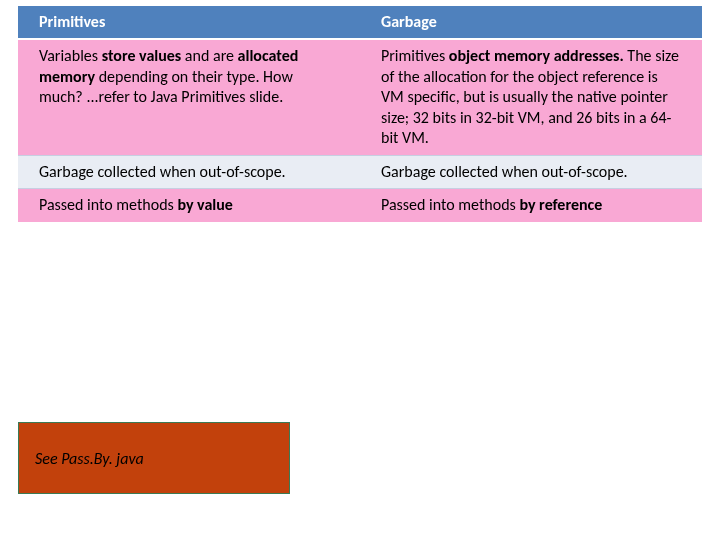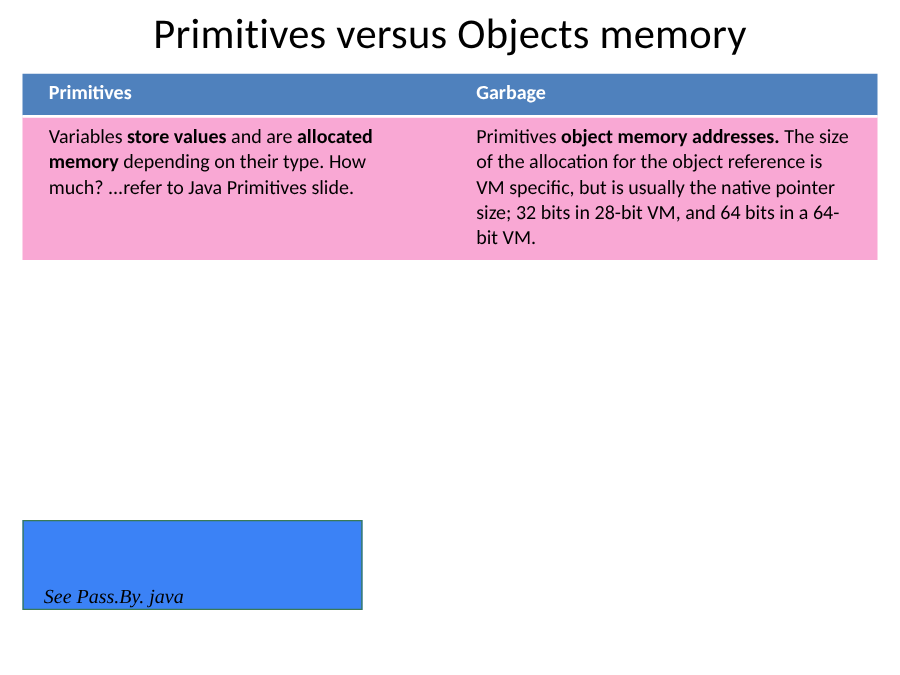--- a/index.html
+++ b/index.html
@@ -9,40 +9,47 @@
   .table { width: 684px; margin: 6px auto 0 auto; border-collapse: collapse; font-size: 16px; }
   .table th, .table td { text-align: left; vertical-align: top; padding: 6px 21px; font-weight: 400; line-height: 1.28; }
   .table th { background: #4f81bd; color: #fff; border-bottom: 2px solid #fff; font-weight: 600; }
   .row-a td { background: #f9a8d4; }
   .row-b td { background: #e9edf4; }
   .table tr.bodyrow td { border-top: 1px solid #c6cfe1; }
   .table tr.bodyrow:first-of-type td { border-top: none; }
   .col-l { width: 50%; }
   .col-r { width: 50%; }
   .bold { font-weight: 600; }
-  .green-box { position: absolute; left: 18px; bottom: 52px; width: 272px; height: 72px; background: #3b82f6; border: 1px solid #3a7a55; display: flex; align-items: flex-end; font-family: Liberation Serif, serif; }
+  .green-box { position: absolute; left: 18px; bottom: 52px; width: 272px; height: 72px; background: #c2410c; border: 1px solid #3a7a55; display: flex; align-items: center; }
   .green-box span { color: #000; font-style: italic; font-size: 16px; padding-left: 16px; font-weight: 500; }
 </style>
 </head>
 <body>
 
 <div class="slide">
-  <h1 class="title">Primitives versus Objects memory</h1>
 
   <table class="table">
     <thead>
       <tr>
         <th class="col-l">Primitives</th>
         <th class="col-r">Garbage</th>
       </tr>
     </thead>
     <tbody>
       <tr class="bodyrow row-a">
         <td class="col-l"><span>Variables  </span><span class="bold">store values</span><span> and are </span><span class="bold">allocated memory</span><span> depending on their type. How much? ...refer to Java Primitives slide.</span></td>
-        <td class="col-r"><span>Primitives </span><span class="bold">object memory addresses.</span><span> The size of the allocation for the object reference is VM specific, but is usually the native pointer size; 32 bits in 28-bit VM, and 64 bits in a 64-bit VM.</span></td>
+        <td class="col-r"><span>Primitives </span><span class="bold">object memory addresses.</span><span> The size of the allocation for the object reference is VM specific, but is usually the native pointer size; 32 bits in 32-bit VM, and 26 bits in a 64-bit VM.</span></td>
+      </tr>
+      <tr class="bodyrow row-b">
+        <td class="col-l">Garbage collected when out-of-scope.</td>
+        <td class="col-r">Garbage collected when out-of-scope.</td>
+      </tr>
+      <tr class="bodyrow row-a">
+        <td class="col-l"><span>Passed into methods </span><span class="bold">by value</span></td>
+        <td class="col-r"><span>Passed into methods </span><span class="bold">by reference</span></td>
       </tr>
     </tbody>
   </table>
 
   <div class="green-box">
     <span>See Pass.By. java</span>
   </div>
 </div>
 
 </body></html>

